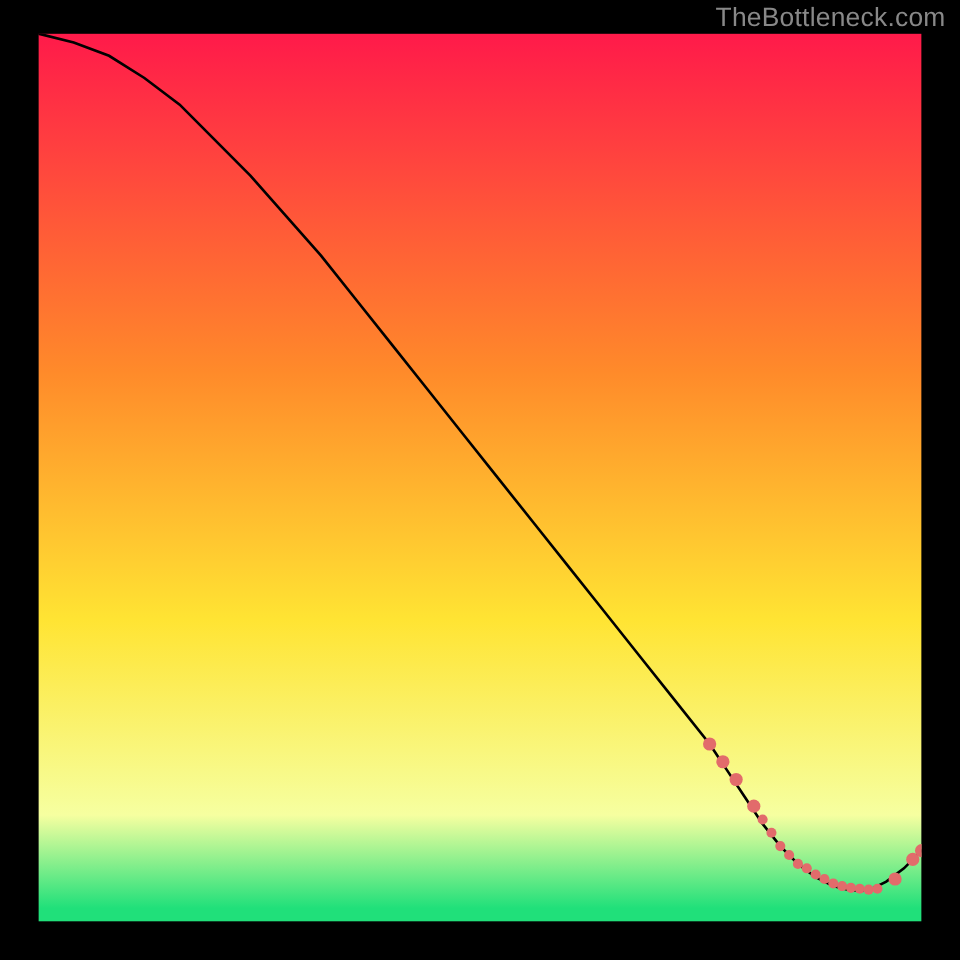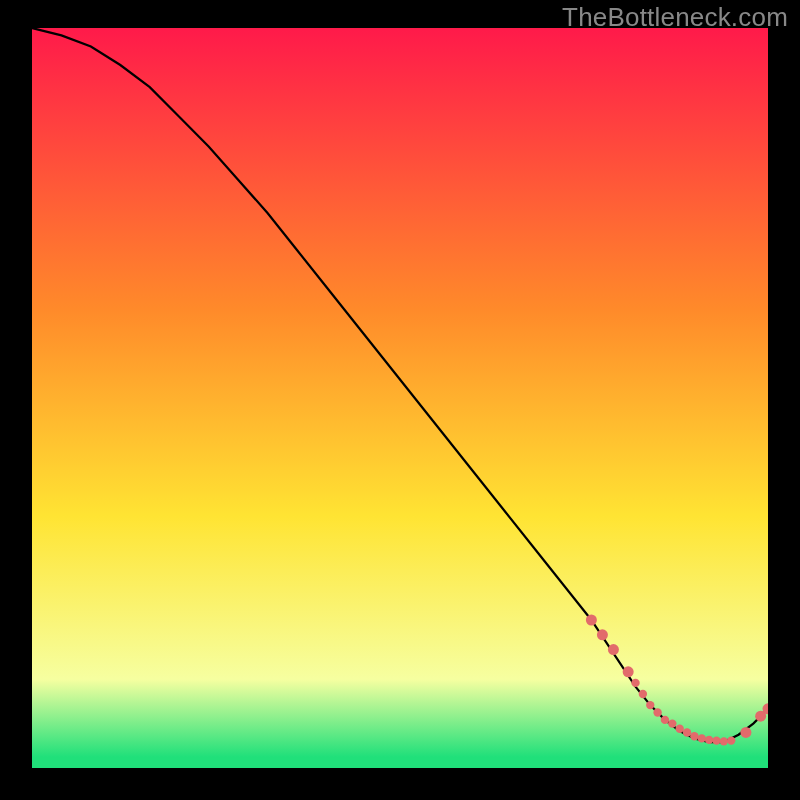--- a/index.html
+++ b/index.html
@@ -15,21 +15,21 @@
     position: relative;
     width: 800px;
     height: 800px;
     background: #000;
   }
   .watermark {
     position: absolute;
     top: 2px;
     right: 12px;
     color: #888;
-    font-size: 26px;
+    font-size: 22px;
     font-weight: 500;
     letter-spacing: 0.2px;
     user-select: none;
     text-align: center;
   }
   .plot {
     position: absolute;
     left: 32px;
     top: 28px;
     width: 736px;

